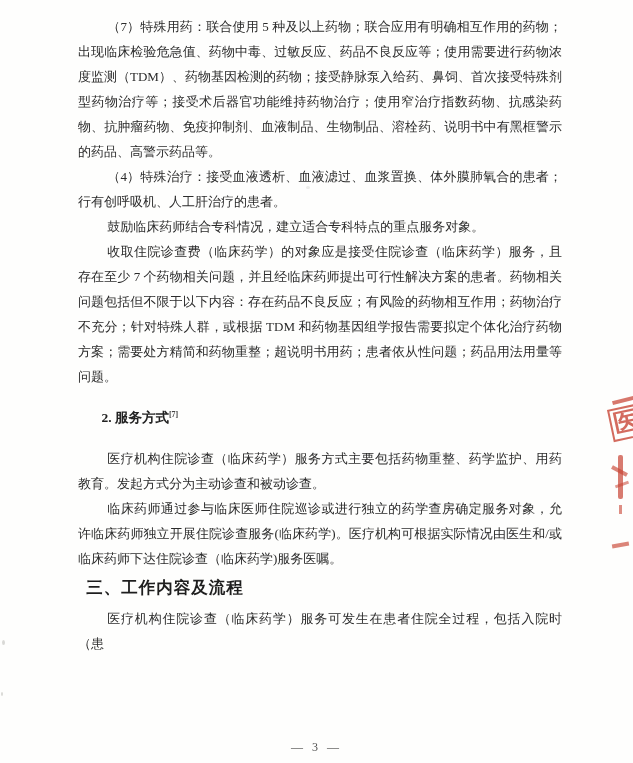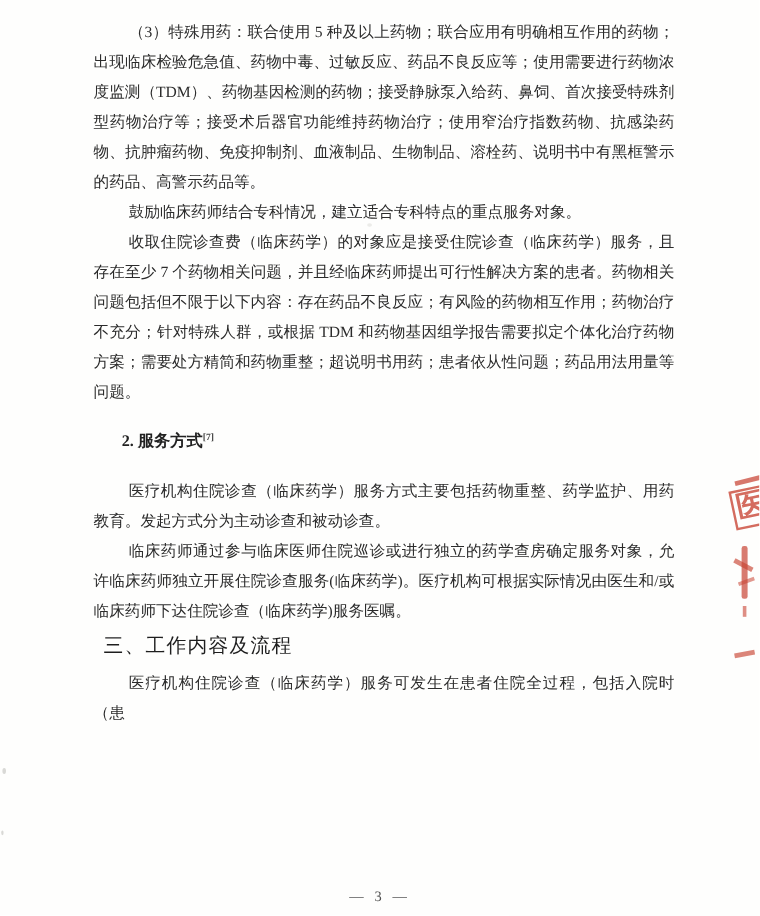--- a/index.html
+++ b/index.html
@@ -15,21 +15,21 @@
     position:absolute; left:78px; top:14px; width:484px;
     font-size:13px; line-height:25px;
     text-align:justify;
   }
   .para { margin:0; text-indent:2.25em; }
   .h2, .h3 {
     margin:16px; font-size:13.5px; font-weight:bold;
     line-height:25px; text-indent:0.55em; color:#222;
   }
   .h1 {
-    margin:3px 0 4px; font-size:16.5px; font-weight:normal;
+    margin:3px 0 4px; font-size:16.5px; font-weight:bold;
     line-height:28px; text-indent:0.5em; letter-spacing:1px; color:#1e1e1e;
   }
   .fnref { font-size:8px; line-height:0; vertical-align:super; color:#444; }
   .footer {
     position:absolute; left:0; right:0; bottom:8px;
     text-align:center; font-size:12px; color:#4f4f4f; letter-spacing:3px;
   }
   
   .stamp {
     position:absolute; top:393px; right:0; width:34px; height:172px;
@@ -53,21 +53,22 @@
   .sp1 { left:2px; top:640px; width:3px; height:5px; }
   .sp2 { left:1px; top:692px; width:2px; height:4px; }
   .sp3 { left:306px; top:186px; width:4px; height:3px; opacity:.5; }
 </style>
 </head>
 <body>
 
 <div class="page">
 
   <div class="content">
-    <p class="para">（3）特殊用药：联合使用 5 种及以上药物；联合应用有明确相互作用的药物；出现临床检验危急值、药物中毒、过敏反应、药品不良反应等；使用需要进行药物浓度监测（TDM）、药物基因检测的药物；接受静脉泵入给药、鼻饲、首次接受特殊剂型药物治疗等；接受术后器官功能维持药物治疗；使用窄治疗指数药物、抗感染药物、抗肿瘤药物、免疫抑制剂、血液制品、生物制品、溶栓药、说明书中有黑框警示的药品、高警示药品等。</p>
+    <p class="para">（7）特殊用药：联合使用 5 种及以上药物；联合应用有明确相互作用的药物；出现临床检验危急值、药物中毒、过敏反应、药品不良反应等；使用需要进行药物浓度监测（TDM）、药物基因检测的药物；接受静脉泵入给药、鼻饲、首次接受特殊剂型药物治疗等；接受术后器官功能维持药物治疗；使用窄治疗指数药物、抗感染药物、抗肿瘤药物、免疫抑制剂、血液制品、生物制品、溶栓药、说明书中有黑框警示的药品、高警示药品等。</p>
+    <p class="para">（4）特殊治疗：接受血液透析、血液滤过、血浆置换、体外膜肺氧合的患者；行有创呼吸机、人工肝治疗的患者。</p>
     <p class="para">鼓励临床药师结合专科情况，建立适合专科特点的重点服务对象。</p>
     <p class="para">收取住院诊查费（临床药学）的对象应是接受住院诊查（临床药学）服务，且存在至少 7 个药物相关问题，并且经临床药师提出可行性解决方案的患者。药物相关问题包括但不限于以下内容：存在药品不良反应；有风险的药物相互作用；药物治疗不充分；针对特殊人群，或根据 TDM 和药物基因组学报告需要拟定个体化治疗药物方案；需要处方精简和药物重整；超说明书用药；患者依从性问题；药品用法用量等问题。</p>
 
     <h3 class="h2"><span>2. 服务方式</span><sup class="fnref">[7]</sup></h3>
 
     <p class="para">医疗机构住院诊查（临床药学）服务方式主要包括药物重整、药学监护、用药教育。发起方式分为主动诊查和被动诊查。</p>
 
     <p class="para">临床药师通过参与临床医师住院巡诊或进行独立的药学查房确定服务对象，允许临床药师独立开展住院诊查服务(临床药学)。医疗机构可根据实际情况由医生和/或临床药师下达住院诊查（临床药学)服务医嘱。</p>
 
 

